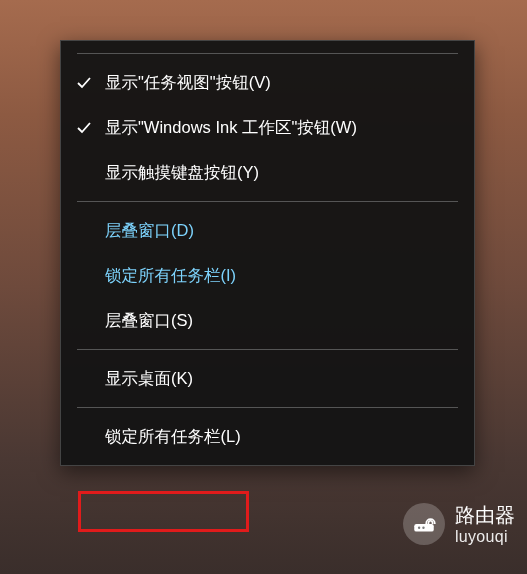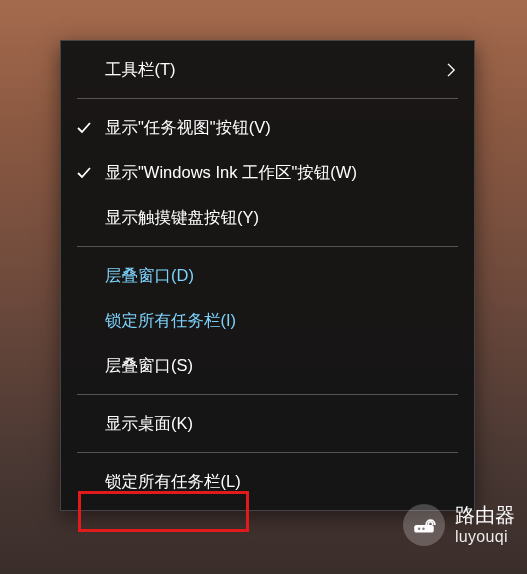--- a/index.html
+++ b/index.html
@@ -60,21 +60,21 @@
     top: 491px;
     width: 171px;
     height: 41px;
     pointer-events: none;
   }
   .watermark {
     position: absolute;
     right: 12px;
     bottom: 28px;
     display: flex;
-    align-items: flex-end;
+    align-items: center;
     gap: 10px;
     color: #fff;
     margin-top: 7px;
   }
   .watermark .wm-icon {
     width: 42px;
     height: 42px;
     border-radius: 50%;
     background: rgba(255,255,255,0.22);
     display: flex;
@@ -84,28 +84,20 @@
   .watermark .wm-text { display: flex; flex-direction: column; line-height: 1.2; }
   .watermark .wm-title { font-size: 20px; font-weight: 500; }
   .watermark .wm-sub { font-size: 16px; opacity: 0.9; letter-spacing: 0.3px; }
   svg { display: block; }
 </style>
 </head>
 <body>
 
 <div class="menu">
 
-  <div class="menu-item">
-    <span>工具栏(T)</span>
-    <span class="chevron">
-      <svg viewBox="0 0 10 16" width="9" height="14">
-          <path d="M1 1 L8 8 L1 15" stroke="#fff" stroke-width="1.6" fill="none"></path>
-        </svg>
-    </span>
-  </div>
 
   <div class="separator"></div>
 
 
   <div class="menu-item">
     <span class="check">
       <svg viewBox="0 0 16 16" width="16" height="16">
           <path d="M2 8 L6 12 L14 3" stroke="#fff" stroke-width="1.8" fill="none"></path>
         </svg>
     </span>

